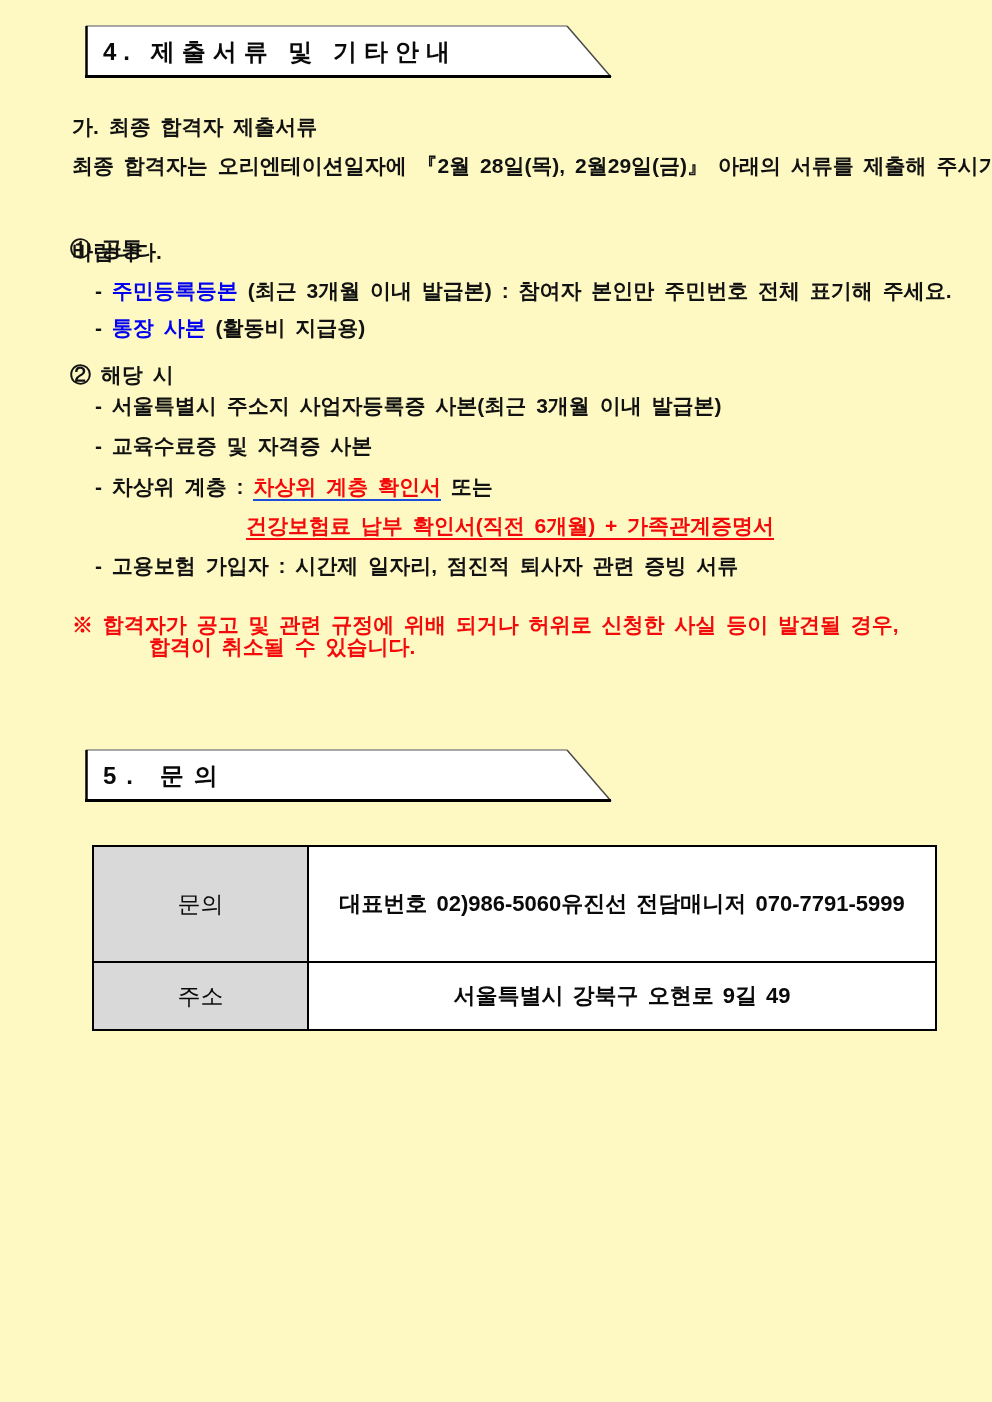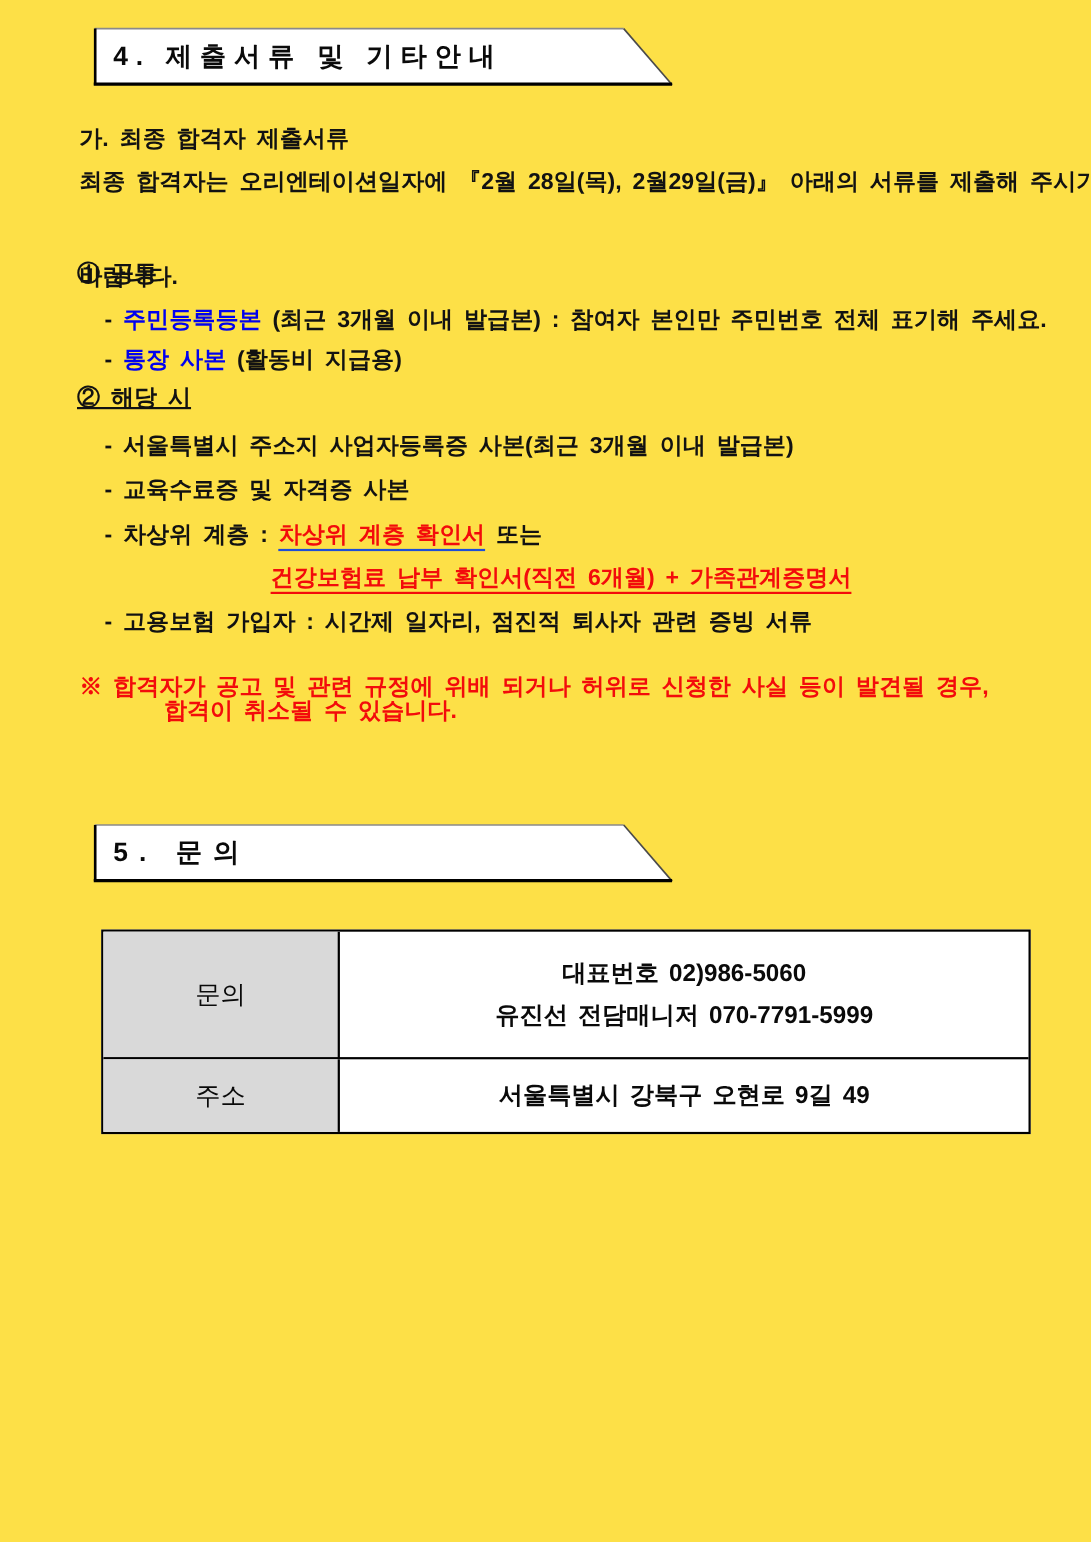--- a/index.html
+++ b/index.html
@@ -1,21 +1,21 @@
 <!DOCTYPE html>
 <html><head>
 <meta charset="utf-8">
 <style>
   * { margin: 0; padding: 0; box-sizing: border-box; }
   html, body { background: #ffffff; }
   .page {
     position: relative;
     width: 992px;
     height: 1402px;
-    background: #fde047;
+    background: #fef9c3;
     font-family: "Liberation Sans", sans-serif;
     color: #121212;
     overflow: hidden;
   }
   .banner {
     position: absolute;
     left: 85px;
     width: 527px;
     height: 55px;
   }
@@ -71,21 +71,20 @@
     display: flex;
     align-items: center;
     justify-content: center;
     font-size: 23px;
     font-weight: normal;
     color: #0a0a0a;
   }
   .row-divider { border-bottom: 2px solid #000000; }
   .cell-content {
     display: flex;
-    flex-direction: column;
     align-items: center;
     justify-content: center;
     font-size: 22px;
     font-weight: bold;
     color: #0a0a0a;
     word-spacing: 3px;
   }
   .cell-content .tline { line-height: 38px; white-space: nowrap; }
 </style>
 </head>
@@ -107,21 +106,21 @@
   <div class="line" style="left:72px; top:112px;">가. 최종 합격자 제출서류</div>
   <div class="line" style="left:72px; top:151px;">최종 합격자는 오리엔테이션일자에 『2월 28일(목), 2월29일(금)』 아래의 서류를 제출해 주시기</div>
   <div class="line" style="left:72px; top:193px;margin-top:44px;">바랍니다.</div>
 
   <div class="line" style="left:70px; top:234px;">① 공통</div>
 
   <div class="line" style="left:95px; top:276px;"><span>- </span><span class="blue">주민등록등본</span><span> (최근 3개월 이내 발급본) : 참여자 본인만 주민번호 전체 표기해 주세요.</span></div>
 
   <div class="line" style="left:95px; top:313px;"><span>- </span><span class="blue">통장 사본</span><span> (활동비 지급용)</span></div>
 
-  <div class="line" style="left:70px; top:347px;text-decoration:underline;">② 해당 시</div>
+  <div class="line" style="left:70px; top:360px;">② 해당 시</div>
 
   <div class="line" style="left:95px; top:391px;text-align:center;">- 서울특별시 주소지 사업자등록증 사본(최근 3개월 이내 발급본)</div>
   <div class="line" style="left:95px; top:431px;">- 교육수료증 및 자격증 사본</div>
 
   <div class="line" style="left:95px; top:472px;"><span>- 차상위 계층 : </span><span class="red-ul-black">차상위 계층 확인서</span><span> 또는</span></div>
 
   <div class="line" style="left:246px; top:511px;text-align:right;"><span class="red-ul-red">건강보험료 납부 확인서(직전 6개월) + 가족관계증명서</span></div>
 
   <div class="line" style="left:95px; top:551px;">- 고용보험 가입자 : 시간제 일자리, 점진적 퇴사자 관련 증빙 서류</div>
 

